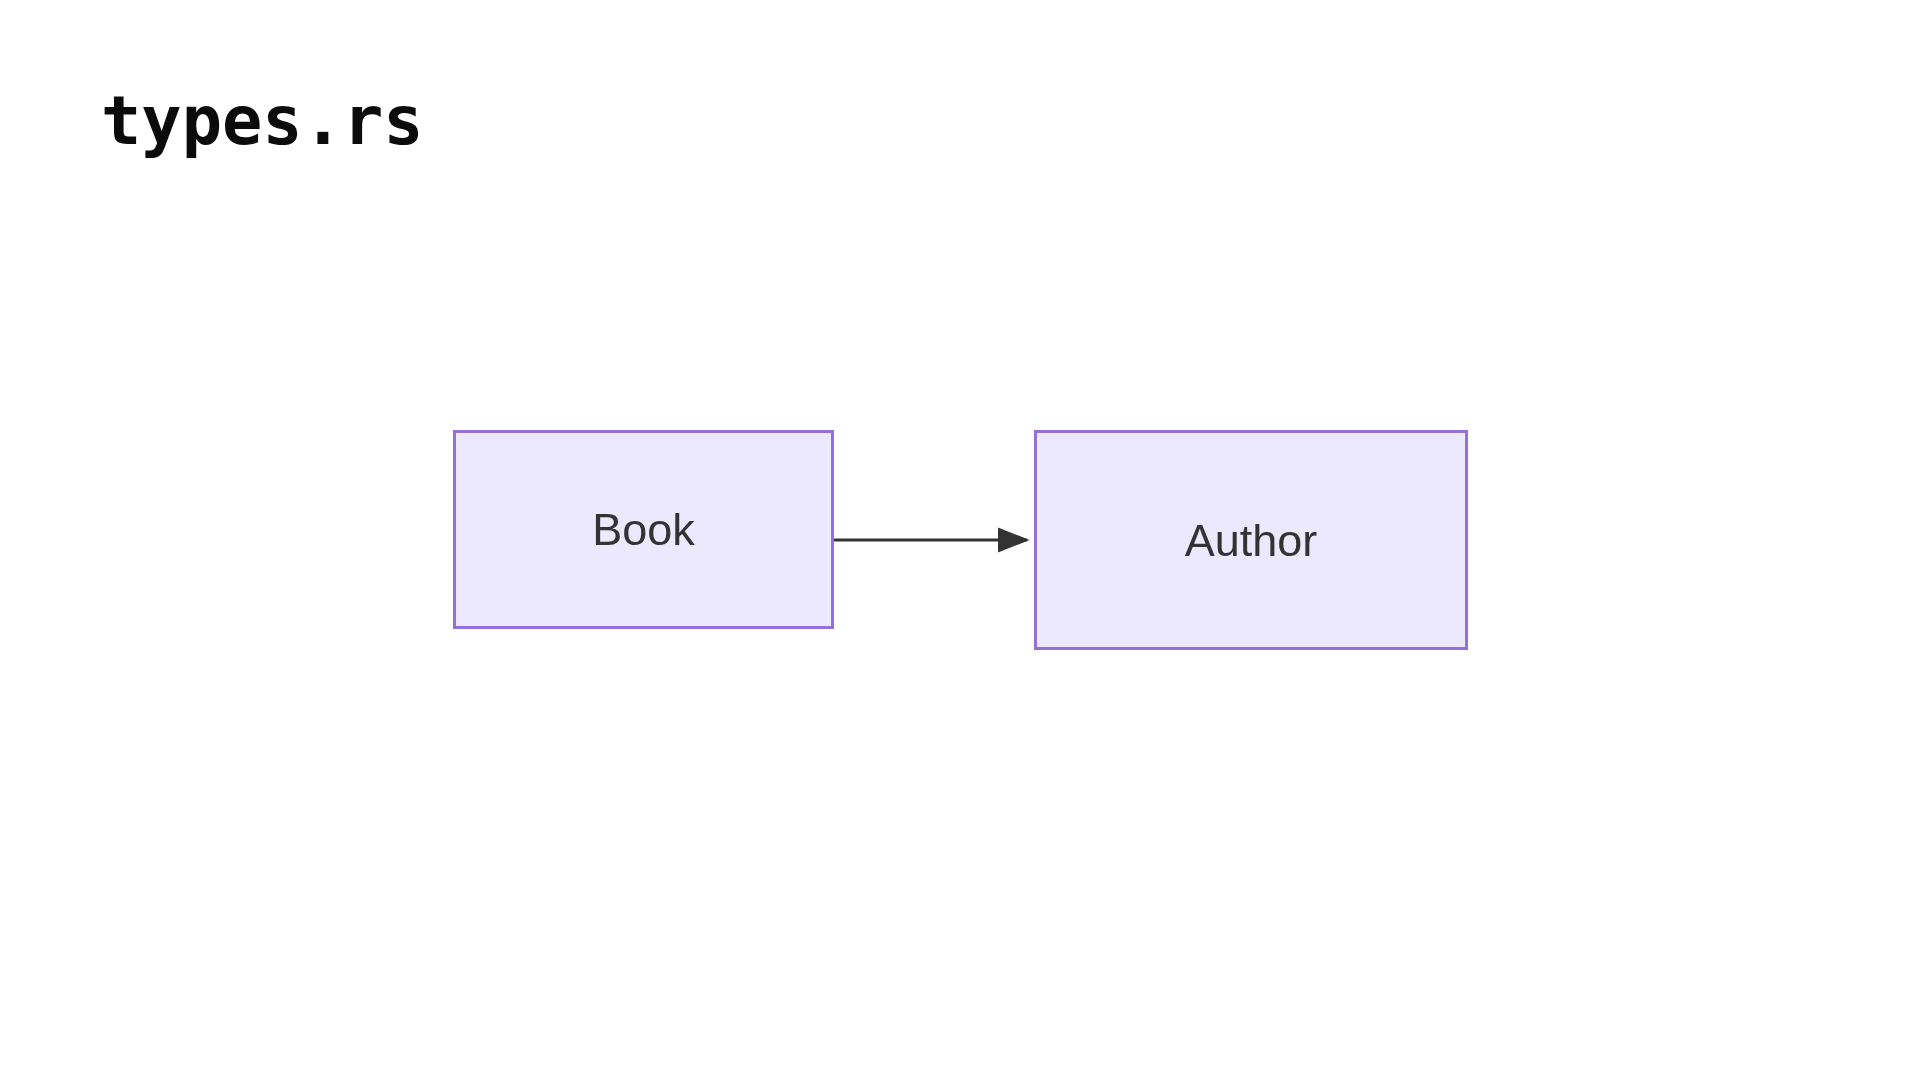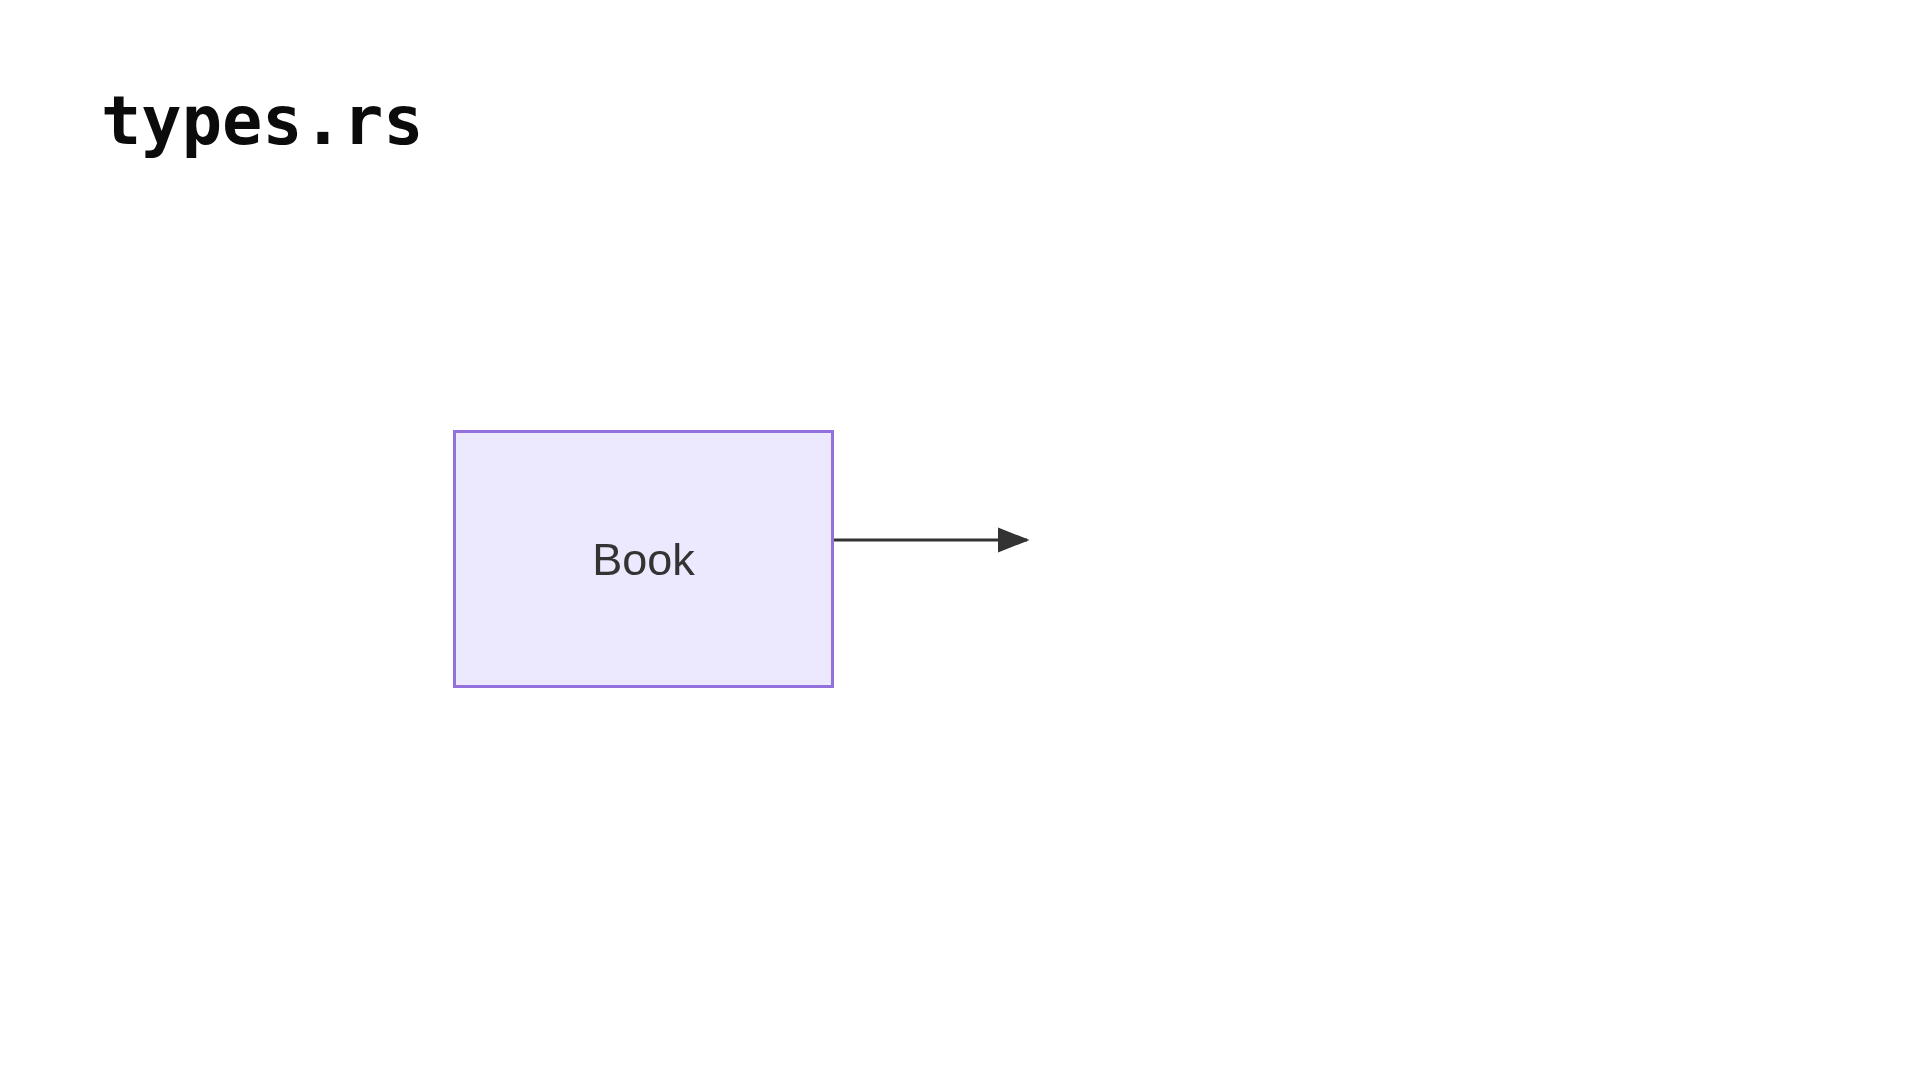--- a/index.html
+++ b/index.html
@@ -55,21 +55,21 @@
     font-weight: 400;
     color: #333333;
     line-height: 1;
     white-space: nowrap;
   }
 
   #node-book {
     left: 453px;
     top: 430px;
     width: 381px;
-    height: 258px;
+    height: 199px;
   }
   #node-author {
     left: 1034px;
     top: 430px;
     width: 434px;
     height: 220px;
   }
 
   
   #edge-layer {
@@ -96,14 +96,17 @@
     </defs>
     <g>
       <line x1="834" y1="540" x2="1027" y2="540" stroke="#333333" stroke-width="3.2" marker-end="url(#arrowhead)"></line>
     </g>
   </svg>
 
   <div class="node" id="node-book">
     <span class="node-label">Book</span>
   </div>
 
+  <div class="node" id="node-author">
+    <span class="node-label">Author</span>
+  </div>
 
 </div>
 
 </body></html>

